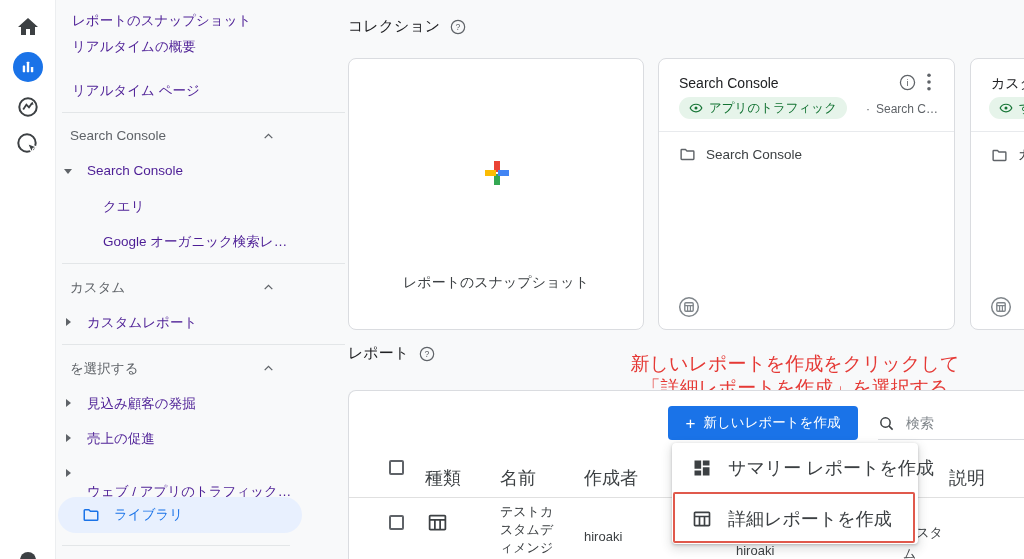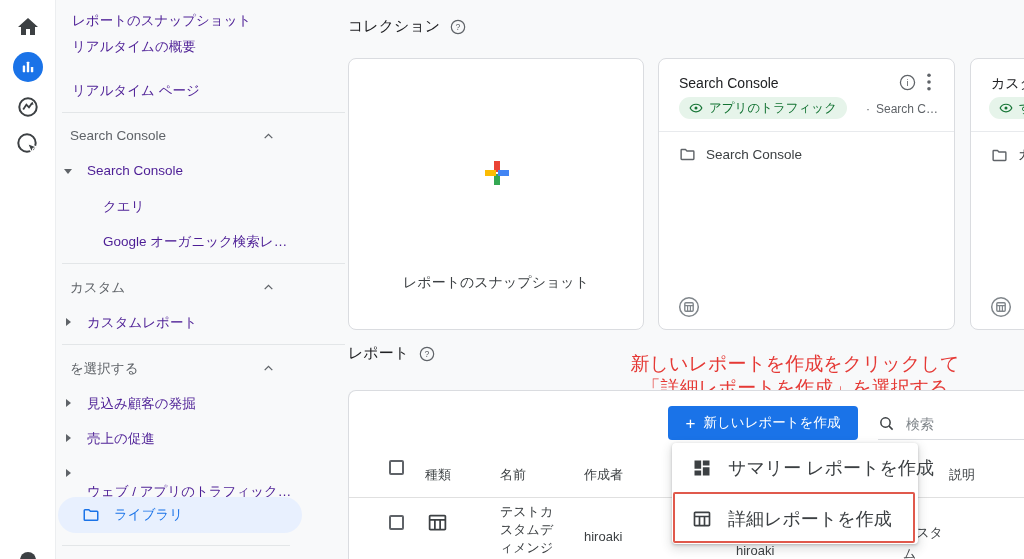--- a/index.html
+++ b/index.html
@@ -28,24 +28,24 @@
   .badge { display:inline-flex; align-items:center; gap:6px; background:#e6f4ea; border-radius:11px; height:22px; padding:0 10px; color:#137333; font-size:12.5px; font-weight:500; white-space:nowrap; }
   .meta-txt { font-size:12px; color:#5f6368; white-space:nowrap; }
   .help-badge { display:inline-flex; }
 
   .annotation { color:#e53935; font-size:19px; line-height:24px; font-weight:500; text-align:center; white-space:nowrap; }
 
   .blue-btn { background:#1a73e8; color:#fff; border:none; border-radius:4px; height:34px; display:flex; align-items:center; justify-content:center; gap:8px; font-size:13.5px; font-family:"Liberation Sans",sans-serif; cursor:pointer; white-space:nowrap; }
   .blue-btn .plus { font-size:17px; font-weight:400; line-height:1; }
 
   .search-wrap { display:flex; align-items:center; gap:10px; border-bottom:1px solid #dadce0; }
-  .search-wrap input { border:none; outline:none; background:transparent; font-size:14px; color:#3c4043; width:90px; font-family:Liberation Sans, sans-serif; }
+  .search-wrap input { border:none; outline:none; background:transparent; font-size:14px; color:#3c4043; width:90px; font-family:Liberation Serif, serif; }
   .search-wrap input::placeholder { color:#80868b; }
 
-  .th { font-size:13px; font-weight:500; color:#3c4043; white-space:nowrap; }
+  .th { font-size:18px; font-weight:500; color:#3c4043; white-space:nowrap; }
   .td { font-size:13px; color:#3c4043; }
   .checkbox { display:inline-block; width:15px; height:15px; border:2px solid #5f6368; border-radius:2px; background:#fff; cursor:pointer; }
 
   .menu { position:absolute; background:#fff; border-radius:4px; box-shadow:0 1px 3px rgba(60,64,67,.3), 0 4px 10px 2px rgba(60,64,67,.15); }
   .menu-item { position:absolute; left:0; width:100%; height:50px; display:flex; align-items:center; gap:16px; padding-left:20px; font-size:18px; color:#3c4043; cursor:pointer; white-space:nowrap; }
   .red-box { position:absolute; border:2px solid #e0594c; border-radius:2px; }
 </style>
 </head>
 <body>
 

